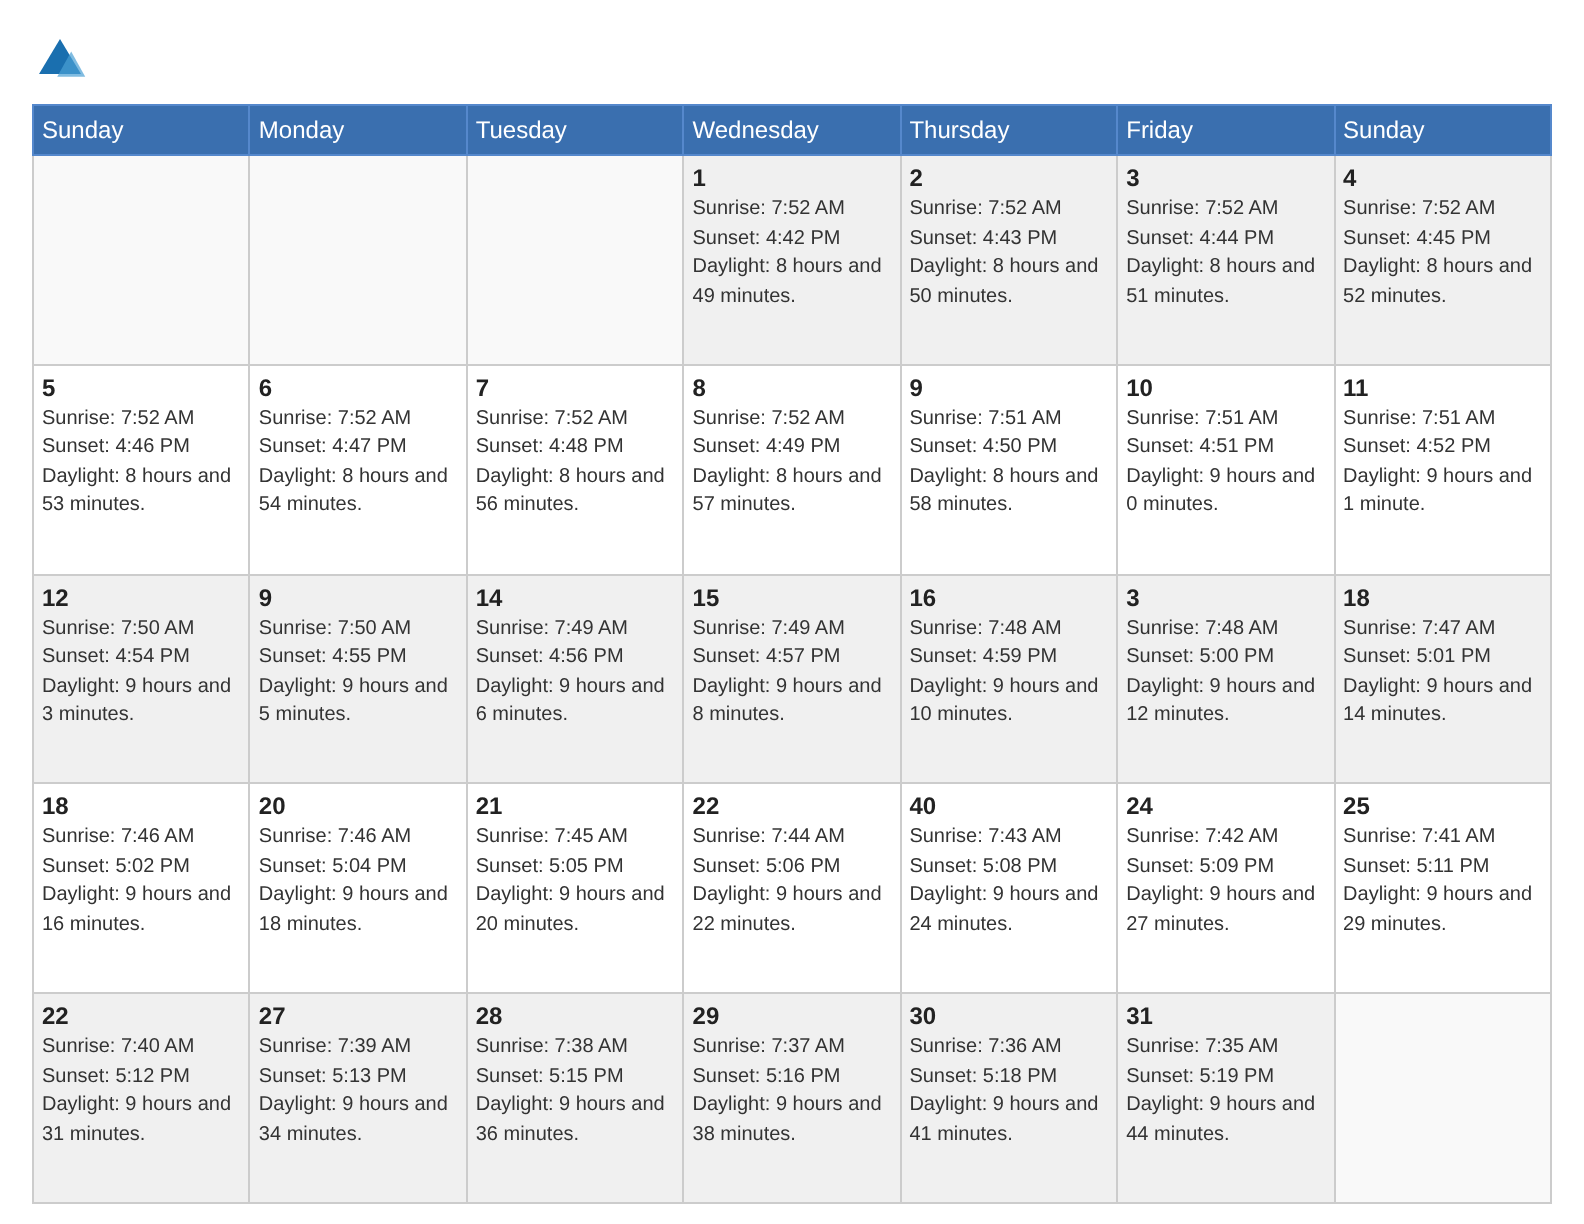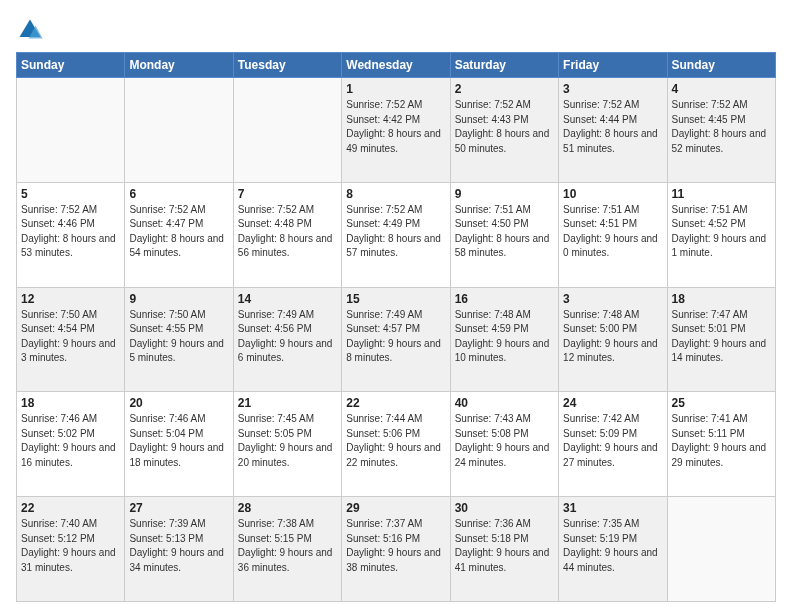--- a/index.html
+++ b/index.html
@@ -65,21 +65,21 @@
       flex: 1;
       border: 1px solid #ccc;
       border-collapse: collapse;
       width: 100%;
       table-layout: fixed;
     }
     .calendar th {
       background: #3a6faf;
       color: #fff;
       font-size: 12px;
-      font-weight: bold;
+      font-weight: normal;
       padding: 5px 4px;
       text-align: left;
       border: 1px solid #5588cc;
     }
     .calendar td {
       vertical-align: top;
       border: 1px solid #ccc;
       padding: 4px 4px 3px 4px;
       font-size: 9.5px;
       color: #333;
@@ -126,21 +126,21 @@
     </div>
   </div>
 
   <table class="calendar">
     <thead>
       <tr>
       <th>Sunday</th>
           <th>Monday</th>
           <th>Tuesday</th>
           <th>Wednesday</th>
-          <th>Saturday</th>
+          <th>Thursday</th>
           <th>Friday</th>
           <th>Sunday</th>
         </tr>
     </thead>
     <tbody id="calendar-body">
     <tr>
           <td class="empty"></td>
           <td class="empty"></td>
           <td class="empty"></td>
           <td class="shaded">

